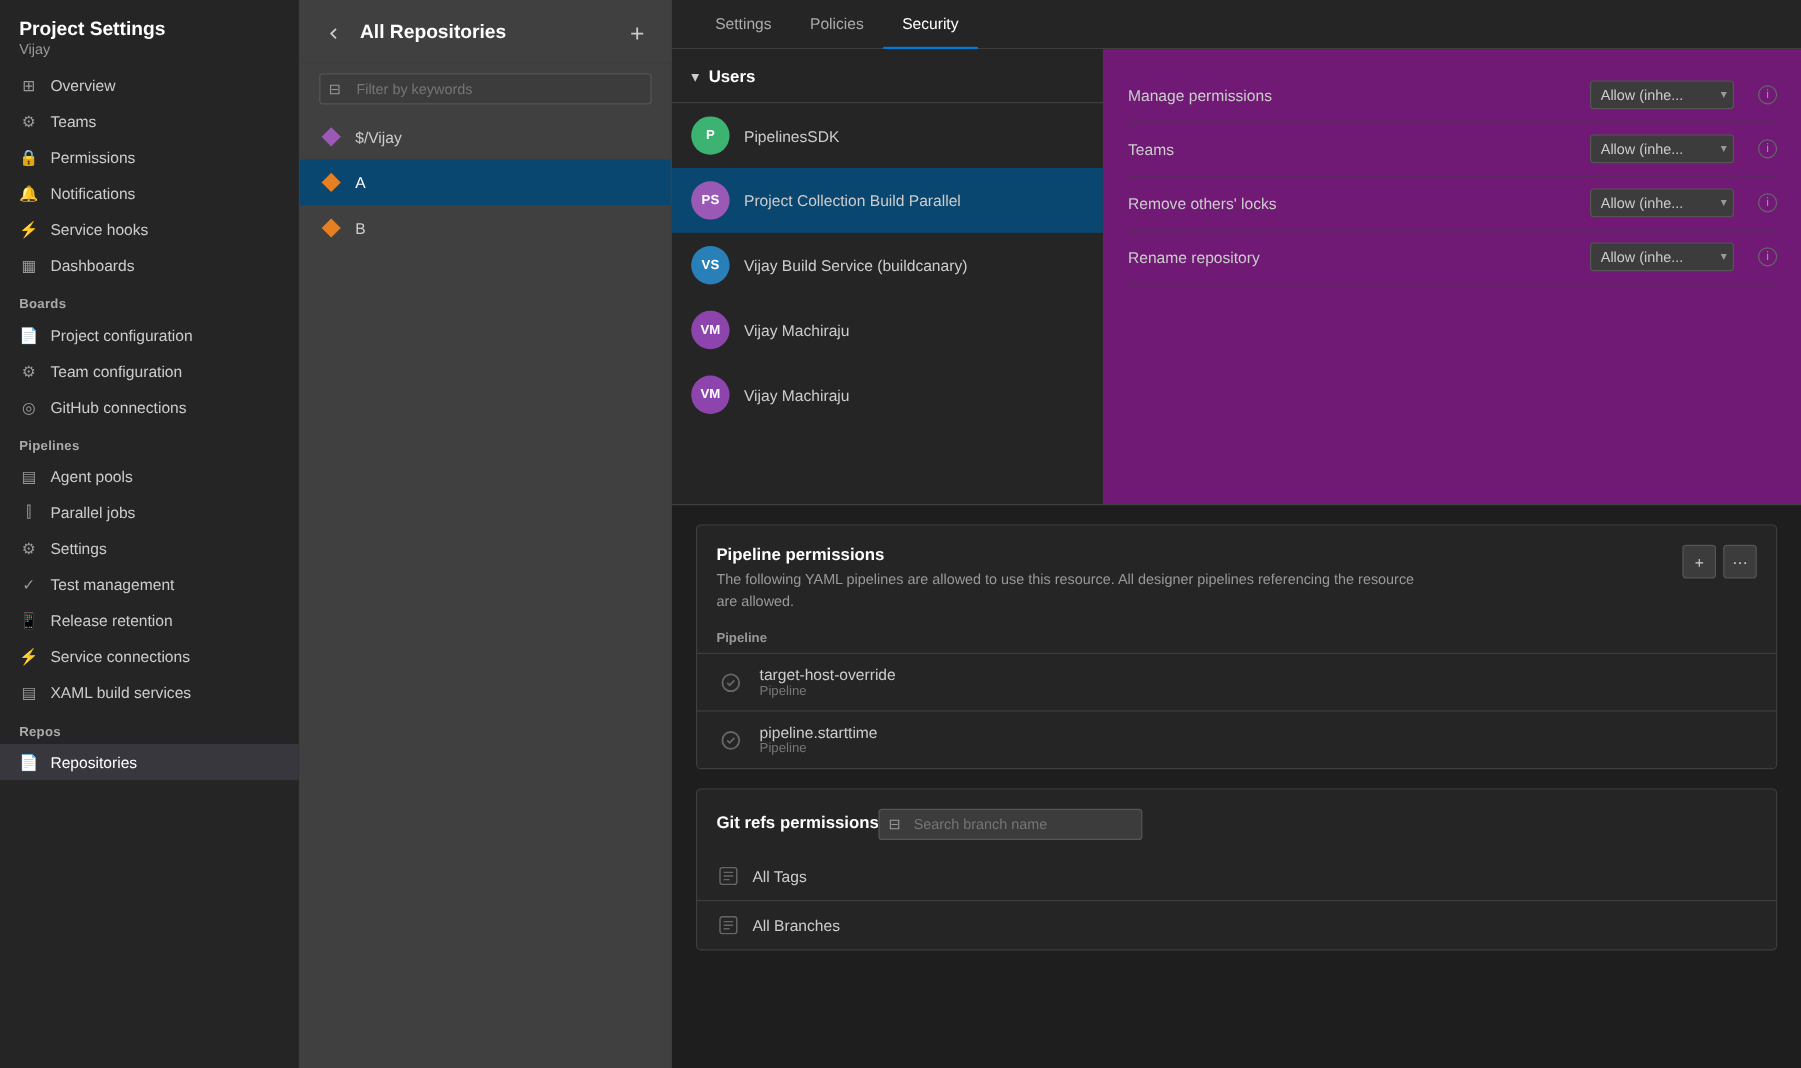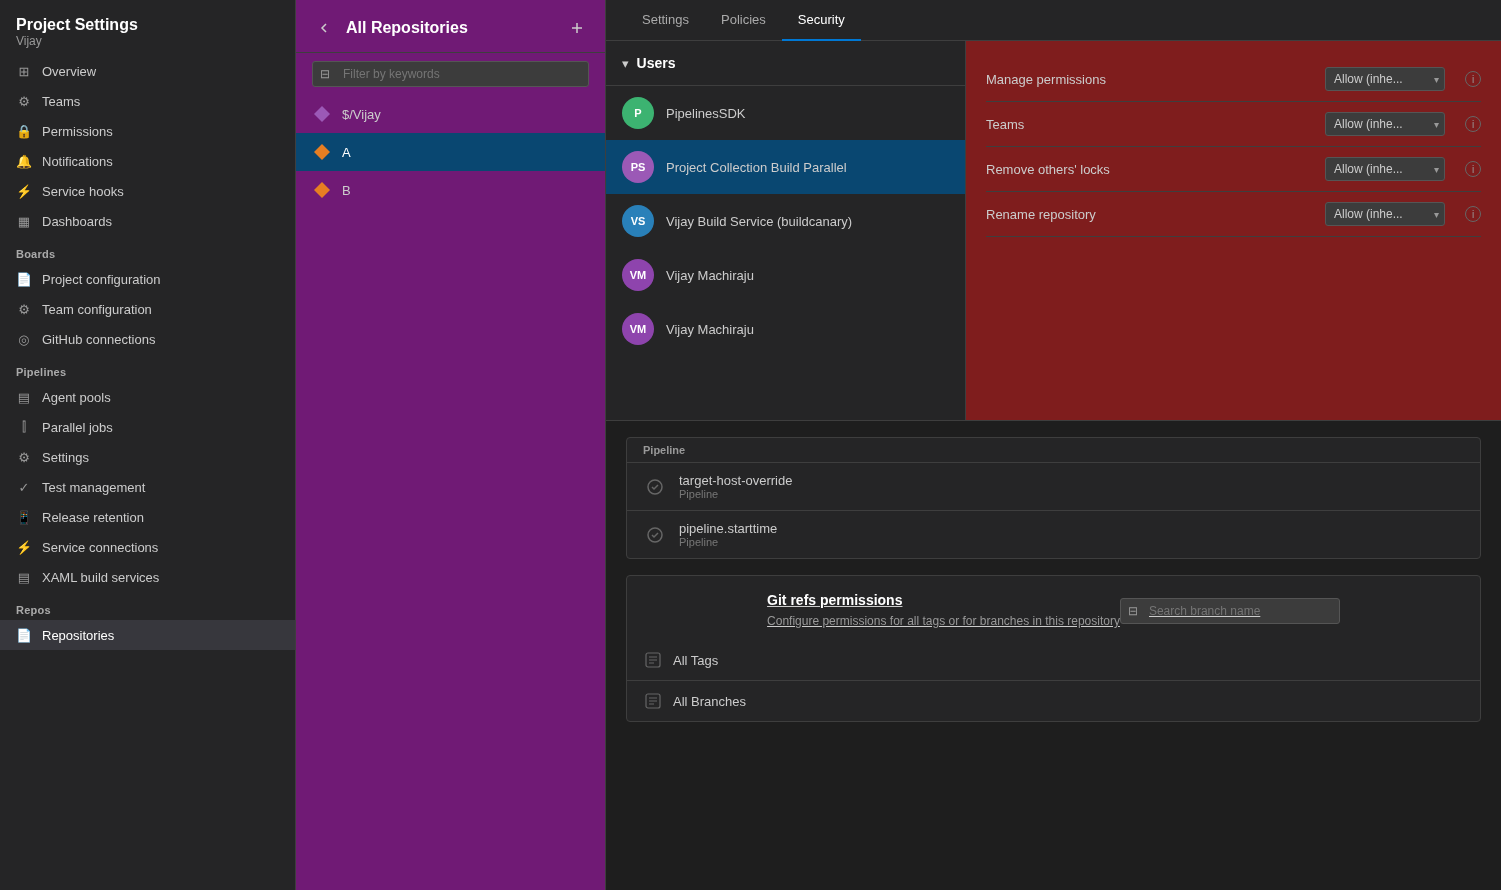--- a/index.html
+++ b/index.html
@@ -8,21 +8,21 @@
       background: #1e1e1e;
       color: #cccccc;
       display: flex;
       height: 890px;
       overflow: hidden;
       font-size: 13px;
     }
 
     
     .sidebar {
-      width: 296px;
+      width: 250px;
       background: #252526;
       display: flex;
       flex-direction: column;
       overflow-y: auto;
       flex-shrink: 0;
       border-right: 1px solid #3e3e3e;
     }
     .sidebar-header {
       padding: 16px 16px 8px 16px;
     }
@@ -63,21 +63,21 @@
       display: flex;
       align-items: center;
       justify-content: center;
       flex-shrink: 0;
       color: #999;
     }
 
     
     .middle-panel {
       width: 310px;
-      background: #701a75;
+      background: #404040;
       display: flex;
       flex-direction: column;
       flex-shrink: 0;
       border-right: 1px solid #3e3e3e;
     }
     .middle-header {
       display: flex;
       align-items: center;
       gap: 10px;
       padding: 16px 16px 12px 16px;
@@ -218,21 +218,21 @@
       flex-shrink: 0;
     }
     .user-name {
       font-size: 13px;
       color: #cccccc;
     }
 
     
     .perms-panel {
       flex: 1;
-      background: #7f1d1d;
+      background: #701a75;
       padding: 16px 20px;
     }
     .perm-row {
       display: flex;
       align-items: center;
       justify-content: space-between;
       padding: 10px 0;
       border-bottom: 1px solid #3e3e3e;
     }
     .perm-label {
@@ -362,23 +362,22 @@
     }
     .pipeline-sub {
       font-size: 11px;
       color: #777;
     }
 
     
     .git-header {
       display: flex;
       align-items: center;
-      justify-content: center;
+      justify-content: flex-start;
       padding: 16px 16px 10px 16px;
-      text-decoration: underline;
     }
     .search-input-wrap {
       position: relative;
       display: inline-flex;
       align-items: center;
     }
     .search-input-wrap .search-icon {
       position: absolute;
       left: 8px;
       color: #999;
@@ -661,20 +660,30 @@
           </div>
           <div class="info-icon">i</div>
         </div>
       </div>
     </div>
   </div>
 
   <div class="sections-area">
 
     <div class="section-card">
+      <div class="section-header">
+        <div>
+          <div class="section-title">Pipeline permissions</div>
+          <div class="section-desc">The following YAML pipelines are allowed to use this resource. All designer pipelines referencing the resource are allowed.</div>
+        </div>
+        <div class="section-actions">
+          <div class="icon-btn">+</div>
+          <div class="icon-btn">⋯</div>
+        </div>
+      </div>
       <div class="col-header">Pipeline</div>
       <div class="pipeline-item">
         <div class="pipeline-icon">
           <svg width="18" height="18" viewBox="0 0 18 18" fill="none">
             <circle cx="9" cy="9" r="7" stroke="#666" stroke-width="1.5"></circle>
             <path d="M6 9l2 2 4-4" stroke="#666" stroke-width="1.5"></path>
           </svg>
         </div>
         <div>
           <div class="pipeline-name">target-host-override</div>
@@ -692,21 +701,20 @@
           <div class="pipeline-name">pipeline.starttime</div>
           <div class="pipeline-sub">Pipeline</div>
         </div>
       </div>
     </div>
 
     <div class="section-card">
       <div class="git-header">
         <div>
           <div class="section-title">Git refs permissions</div>
-          <div class="section-desc">Configure permissions for all tags or for branches in this repository</div>
         </div>
         <div class="search-input-wrap">
           <span class="search-icon">⊟</span>
           <input class="search-branch-input" type="text" placeholder="Search branch name" style="">
         </div>
       </div>
       <div class="ref-item">
         <div class="ref-icon">
           <svg width="16" height="16" viewBox="0 0 16 16" fill="none">
             <rect x="1" y="1" width="14" height="14" rx="2" stroke="#666" stroke-width="1.2"></rect>

